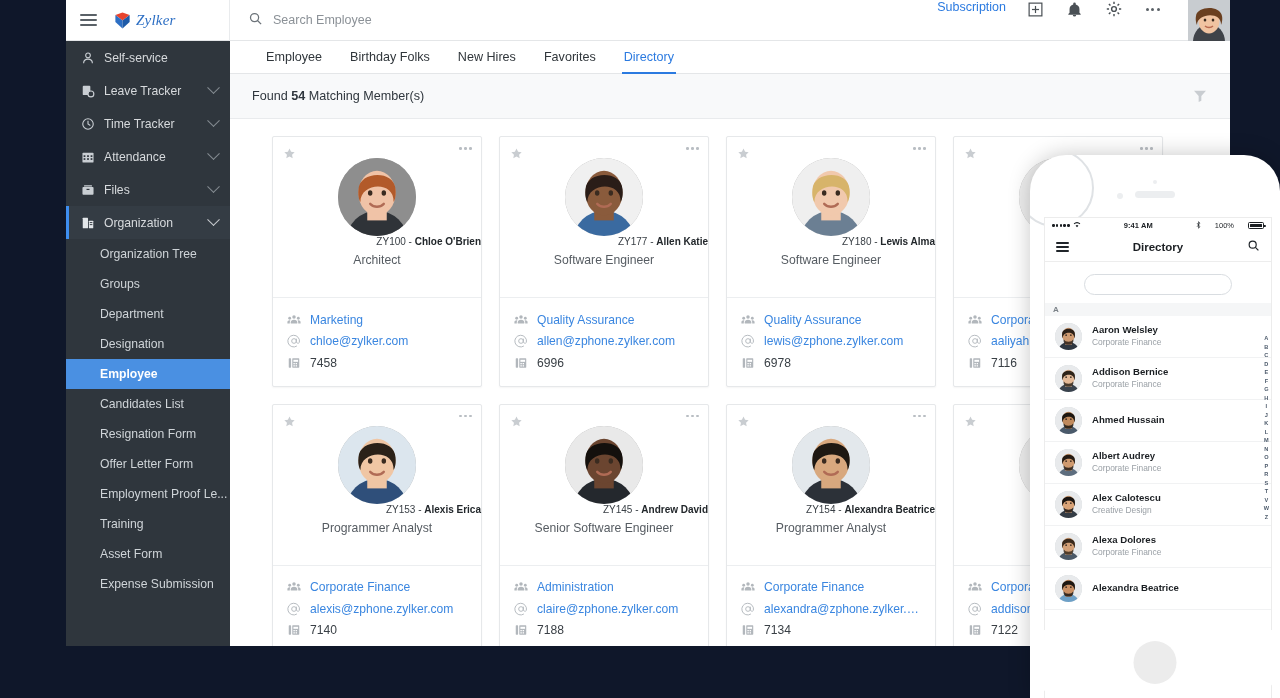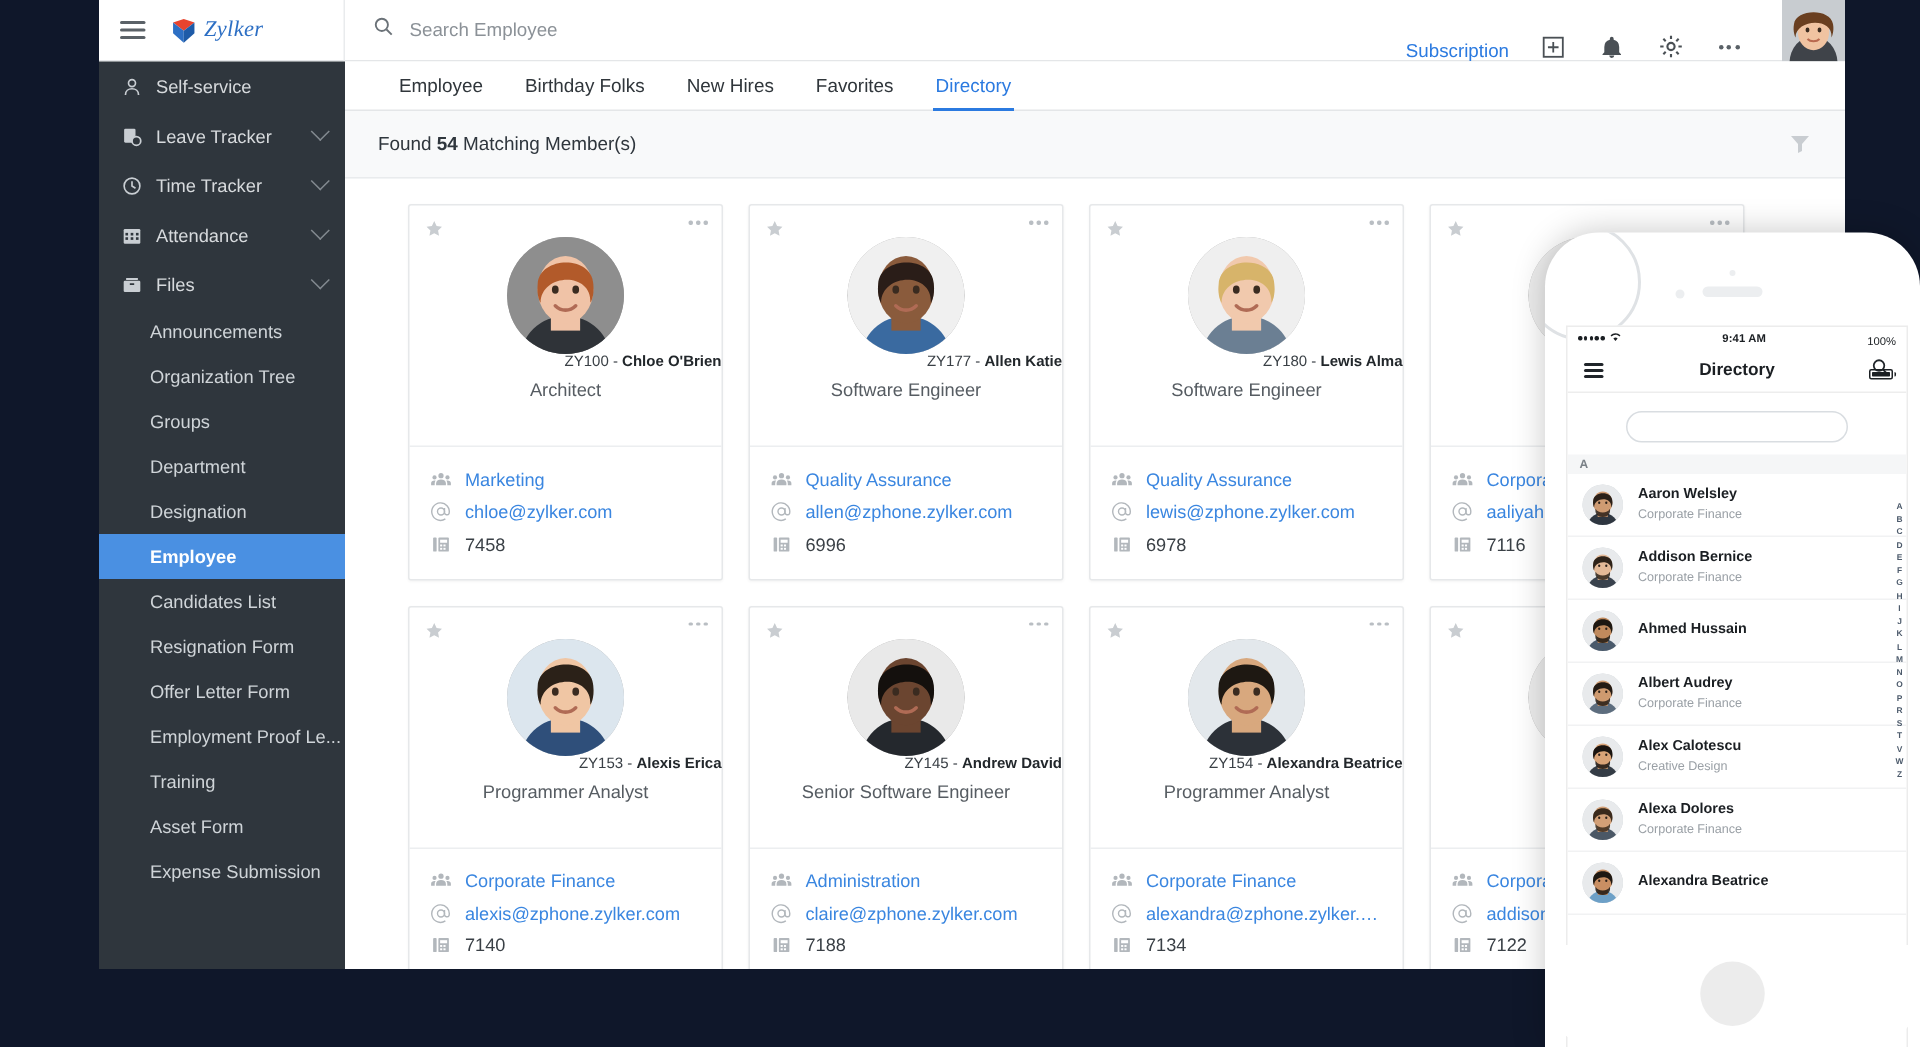--- a/index.html
+++ b/index.html
@@ -30,21 +30,21 @@
   .logo-wrap { display:flex; align-items:center; gap:4px; }
   .logo-mark { width:19px; height:19px; position:relative; }
   .logo-text { font-family:"Liberation Serif", serif; font-style:italic; font-size:15px; color:#2d6fc4; letter-spacing:.2px; }
 
   .tb-search { flex:1; display:flex; align-items:center; gap:10px; padding-left:18px; height:41px; }
   .search-input {
     border:none; outline:none; font-family:"Liberation Sans", sans-serif;
     font-size:12.5px; color:#5a6167; width:260px; background:transparent;
   }
   .search-input::placeholder { color:#8b9197; }
-  .tb-right { display:flex; align-items:flex-end; gap:20px; padding-right:0px; height:41px; }
+  .tb-right { display:flex; align-items:flex-start; gap:20px; padding-right:0px; height:41px; }
   .subscription { color:#2b7ae0; font-size:12.5px; cursor:pointer; }
   .icon-btn { width:19px; height:19px; display:flex; align-items:center; justify-content:center; cursor:pointer; color:#4a5055; }
   .dots-h { display:flex; gap:2.5px; align-items:center; }
   .dots-h i { width:3px; height:3px; border-radius:50%; background:#5a6167; display:block; }
   .avatar-top { width:42px; height:41px; overflow:hidden; margin-left:6px; }
 
   
   .sidebar {
     position:absolute; left:0; top:41px; width:164px; height:605px;
     background:#2f363d; overflow:hidden;
@@ -124,21 +124,21 @@
   .ph-cam { position:absolute; left:calc(50% - 38px); top:38px; width:6px; height:6px; border-radius:50%; background:#eceef0; }
   .ph-sensor { position:absolute; left:calc(50% - 2px); top:25px; width:4px; height:4px; border-radius:50%; background:#eceef0; }
 
   .phone-screen { position:absolute; left:14px; top:62px; width:228px; height:558px; background:#fff;
                   border:1px solid #ececec; overflow:hidden; }
   .status-bar { height:15px; display:flex; align-items:center; padding:0 7px; font-size:7.5px; color:#1b1f23; }
   .sb-left { display:flex; align-items:center; gap:3px; }
   .sb-dots { display:flex; gap:1.2px; }
   .sb-dots i { width:2.6px; height:2.6px; border-radius:50%; background:#1b1f23; display:block; }
   .sb-center { flex:1; text-align:center; font-weight:bold; letter-spacing:.1px; }
-  .sb-right { display:flex; align-items:center; gap:14px;flex-direction:column; }
+  .sb-right { display:flex; align-items:center; gap:14px; }
   .battery { width:16px; height:7px; border:1px solid #1b1f23; border-radius:1.5px; position:relative; }
   .battery::after { content:""; position:absolute; right:-3px; top:1.8px; width:1.6px; height:2.6px; background:#1b1f23; border-radius:0 1px 1px 0; }
   .battery i { position:absolute; left:1px; top:1px; bottom:1px; right:1px; background:#1b1f23; display:block; border-radius:.5px; }
 
   .ph-navbar { height:29px; display:flex; align-items:center; padding:0 11px; border-bottom:1px solid #ededed; }
   .ph-ham { width:13px; height:10px; display:flex; flex-direction:column; justify-content:space-between; cursor:pointer; }
   .ph-ham i { height:1.6px; background:#20252a; border-radius:1px; display:block; }
   .ph-title { flex:1; text-align:center; font-size:11.5px; font-weight:bold; color:#1b1f23; }
 
   .seg-wrap { display:flex; justify-content:center; padding:12px 0 8px; }
@@ -297,26 +297,35 @@
             <svg width="14" height="14" viewBox="0 0 24 24" fill="#c9ced3">
               <rect x="2.5" y="7" width="19" height="13" rx="1.5"></rect>
                 <rect x="5" y="4" width="14" height="2.2" rx="1"></rect>
               <rect x="9.5" y="10" width="5" height="2" fill="#2f363d"></rect>
             </svg>
           </span>
           <span class="ni-label">Files</span>
           <span class="chev"></span>
         </div>
 
+        <div class="nav-item active-parent">
+          <span class="nav-icon">
+            <svg width="14" height="14" viewBox="0 0 24 24" fill="#e3e7ea">
+              <rect x="3" y="3" width="9" height="18" rx="1"></rect>
+              <rect x="13.5" y="8" width="7.5" height="13" rx="1"></rect>
+              <rect x="15" y="10.5" width="4.5" height="1.6" fill="#2f363d"></rect>
+              <rect x="15" y="14" width="4.5" height="1.6" fill="#2f363d"></rect>
+            </svg>
+          </span>
+          <span class="ni-label">Organization</span>
+          <span class="chev open"></span>
+        </div>
       </div>
 
       <div>
-        <div class="sub-item">
-            <span>Announcements</span>
-          </div>
         <div class="sub-item">
             <span>Organization Tree</span>
           </div>
         <div class="sub-item">
             <span>Groups</span>
           </div>
         <div class="sub-item">
             <span>Department</span>
           </div>
         <div class="sub-item">

